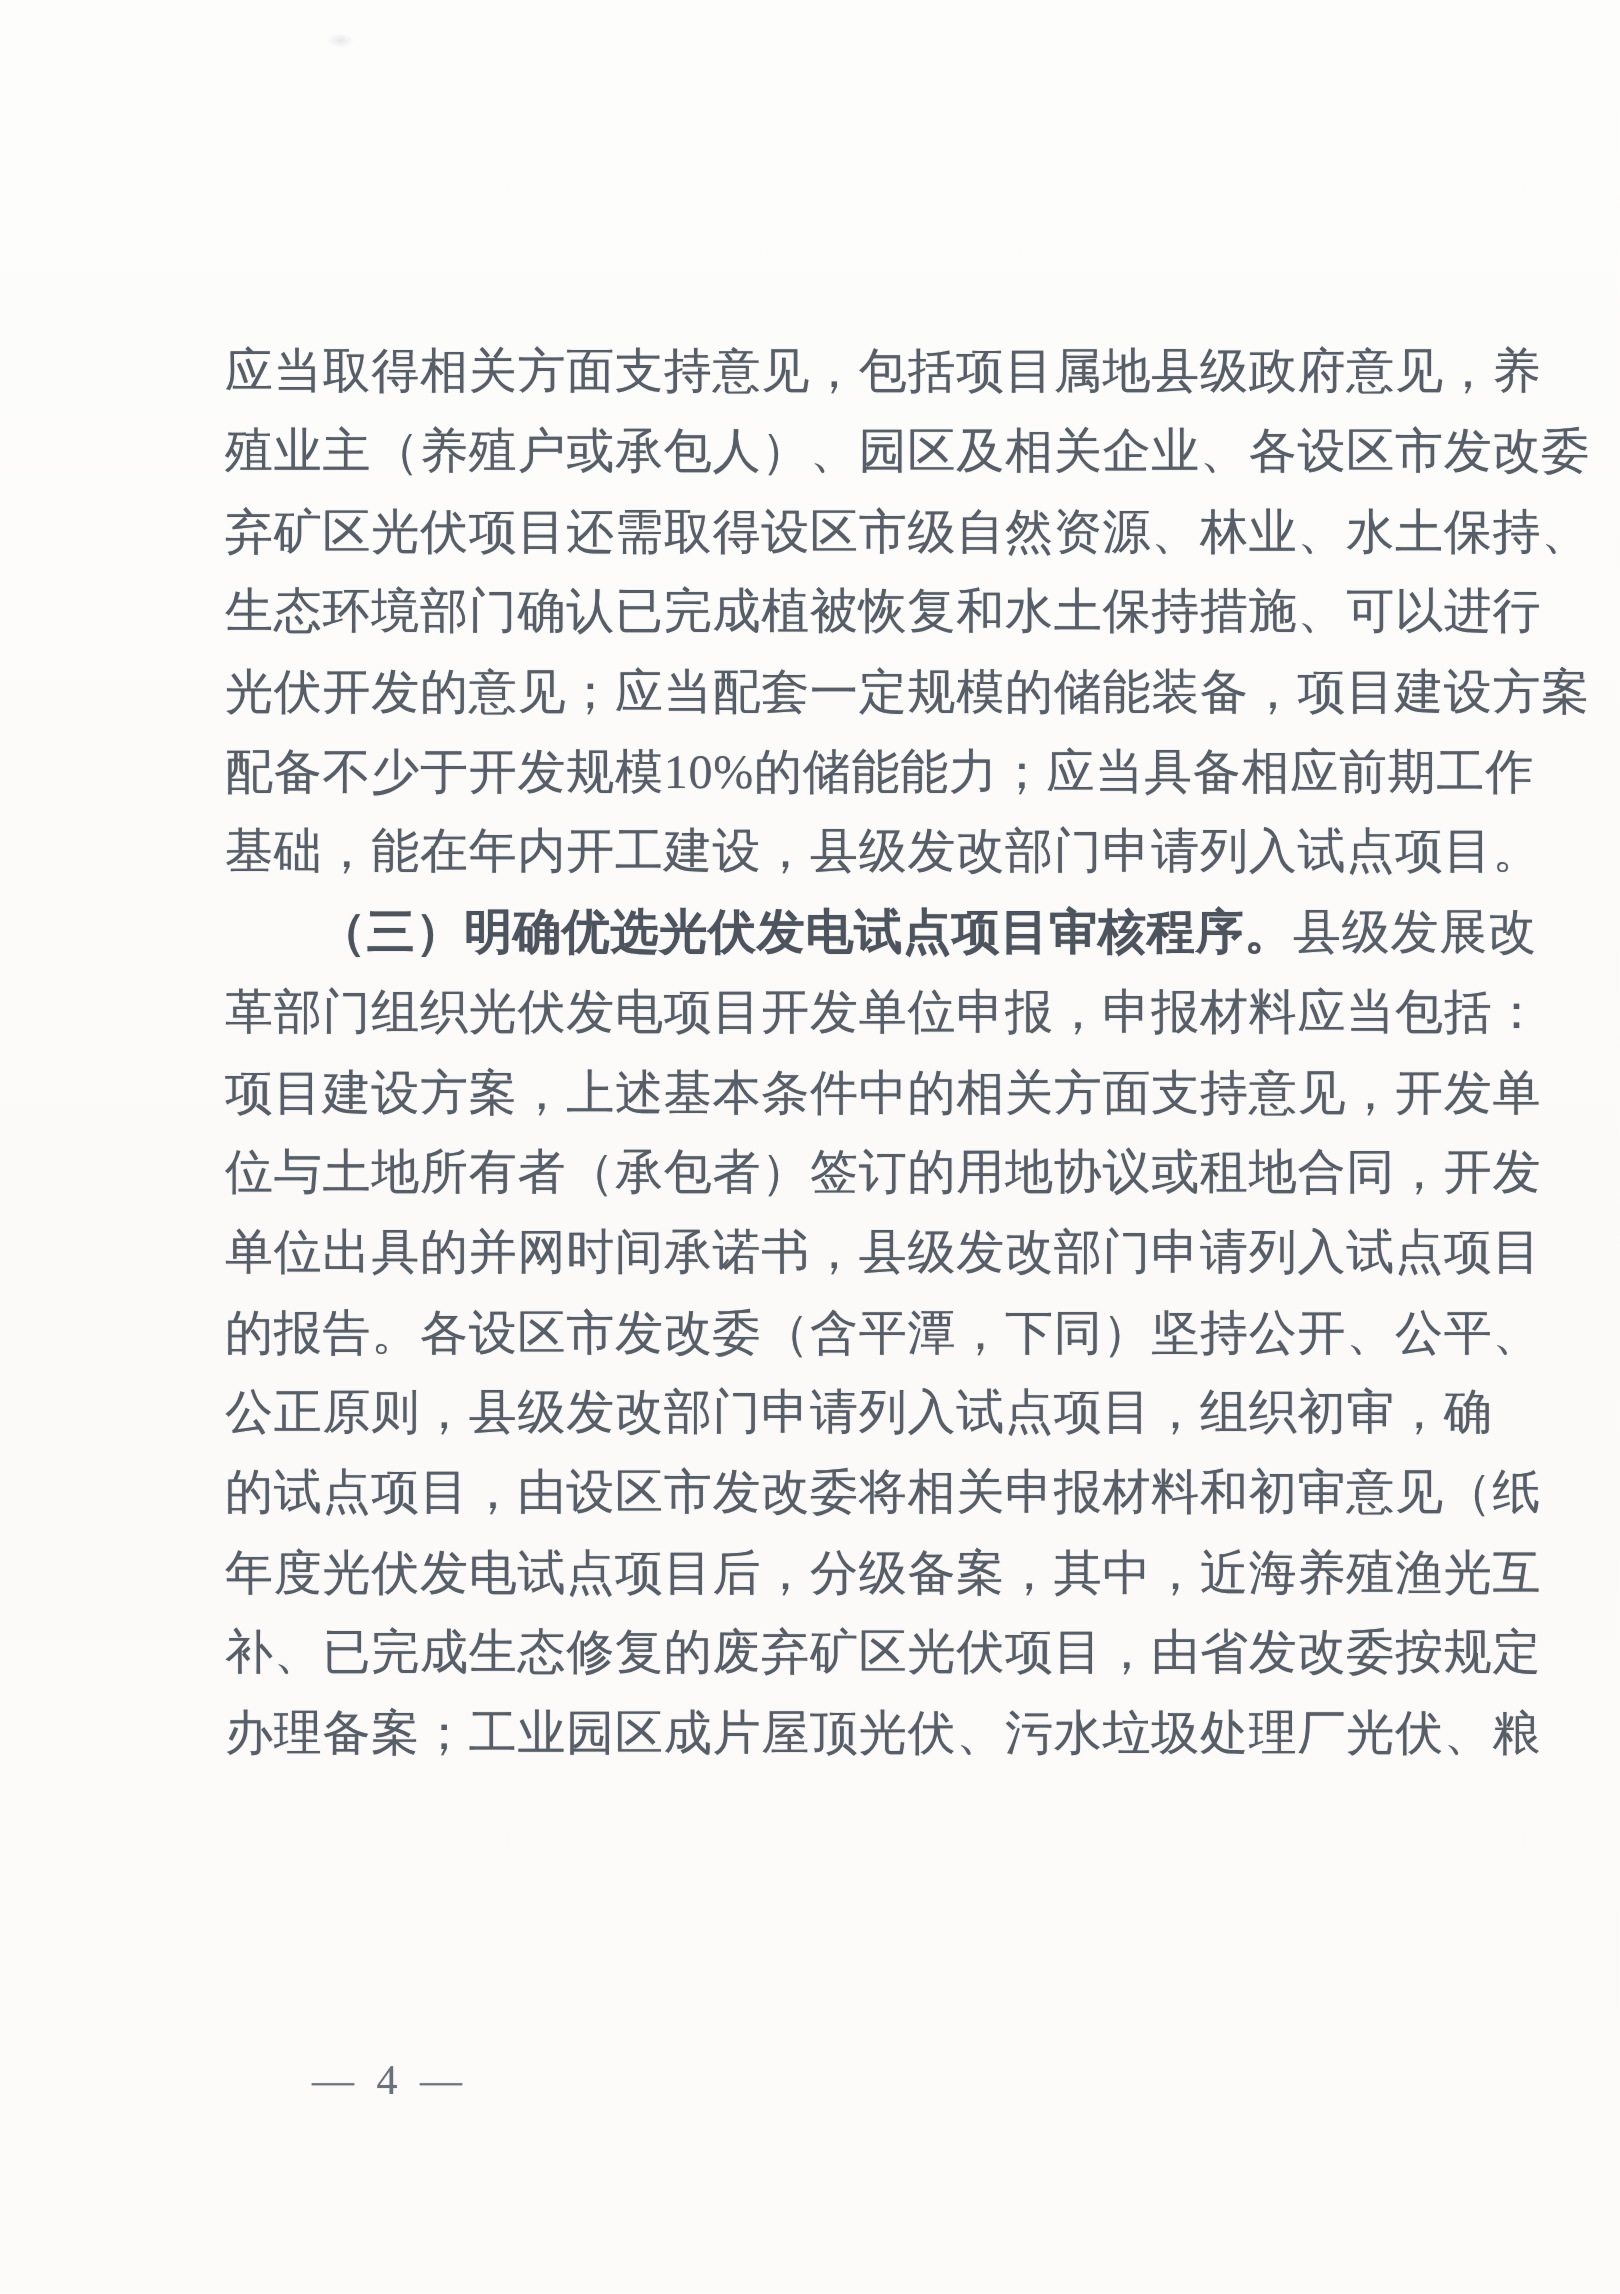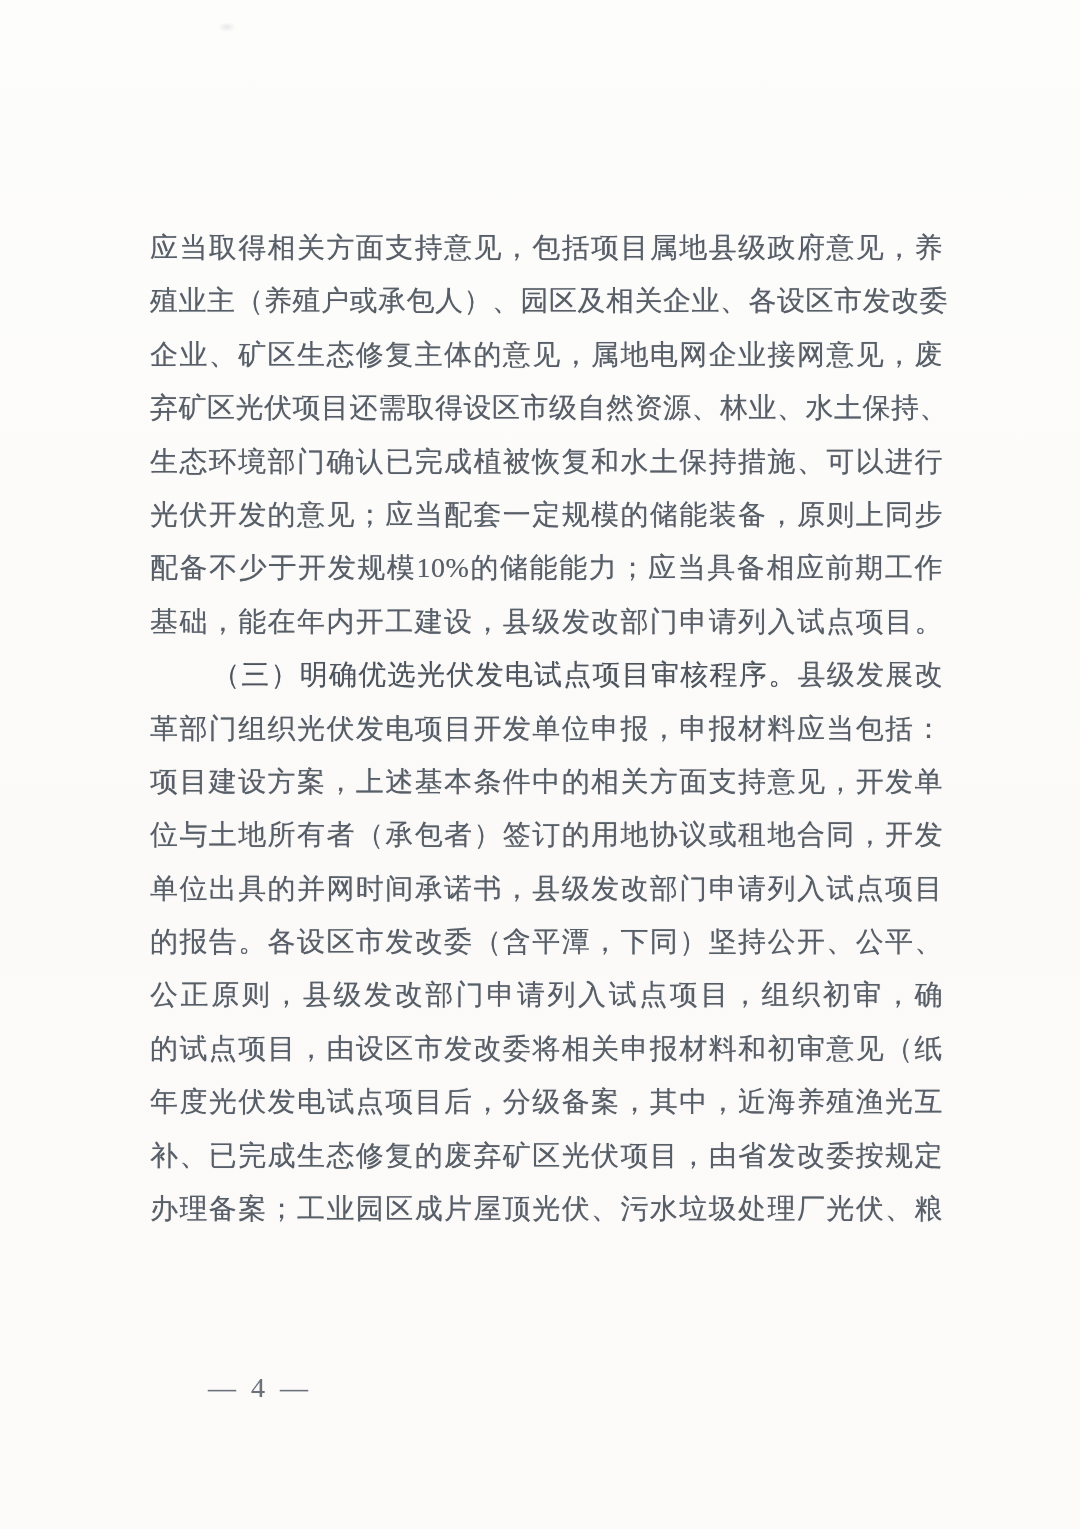--- a/index.html
+++ b/index.html
@@ -19,34 +19,34 @@
     position: absolute;
     inset: 0;
   }
   .content {
     position: absolute;
     left: 150px;
     top: 221px;
     width: 793px;
   }
   .line {
-    font-size: 28px;
+    font-size: 32px;
     height: 53.4px;
     line-height: 53.4px;
     text-align: justify;
     text-align-last: justify;
     white-space: nowrap;
     letter-spacing: 0.5px;
     text-shadow: 0 0 0.7px rgba(87, 94, 103, 0.55);
   }
   .line.indent {
     text-indent: 62px;
   }
   .bold {
-    font-weight: 400;
+    font-weight: 700;
     color: #4d545d;
   }
   .page-number {
     position: absolute;
     left: 150px;
     top: 1368px;
     width: 220px;
     font-size: 28px;
     line-height: 40px;
     color: #6b717a;
@@ -66,24 +66,23 @@
 </style>
 </head>
 <body>
 
 <div class="page">
   <div class="speckle"></div>
 
   <div class="content">
     <div class="line">应当取得相关方面支持意见，包括项目属地县级政府意见，养</div>
     <div class="line">殖业主（养殖户或承包人）、园区及相关企业、各设区市发改委</div>
-    <div class="line">企业、矿区生态修复主体的意见，属地电网企业接网意见，废</div>
     <div class="line">弃矿区光伏项目还需取得设区市级自然资源、林业、水土保持、</div>
     <div class="line">生态环境部门确认已完成植被恢复和水土保持措施、可以进行</div>
-    <div class="line">光伏开发的意见；应当配套一定规模的储能装备，原则上同步</div>
+    <div class="line">光伏开发的意见；应当配套一定规模的储能装备，项目建设方案</div>
     <div class="line">配备不少于开发规模10%的储能能力；应当具备相应前期工作</div>
     <div class="line">基础，能在年内开工建设，县级发改部门申请列入试点项目。</div>
 
     <div class="line indent"><span class="bold">（三）明确优选光伏发电试点项目审核程序。</span><span>县级发展改</span></div>
 
     <div class="line">革部门组织光伏发电项目开发单位申报，申报材料应当包括：</div>
     <div class="line">项目建设方案，上述基本条件中的相关方面支持意见，开发单</div>
     <div class="line">位与土地所有者（承包者）签订的用地协议或租地合同，开发</div>
     <div class="line">单位出具的并网时间承诺书，县级发改部门申请列入试点项目</div>
     <div class="line">的报告。各设区市发改委（含平潭，下同）坚持公开、公平、</div>

